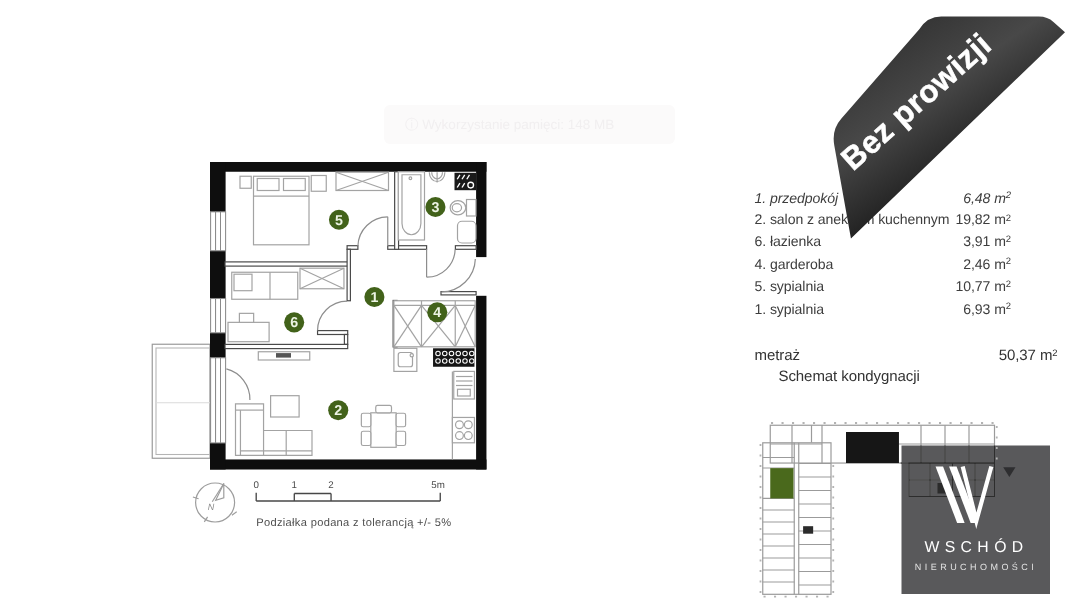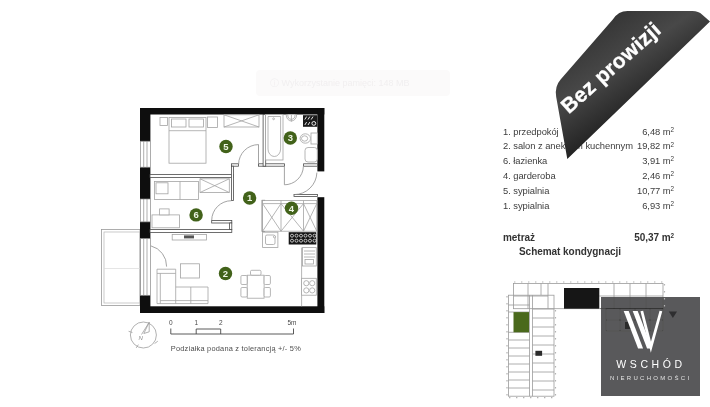--- a/index.html
+++ b/index.html
@@ -3,30 +3,30 @@
 <meta charset="utf-8">
 <style>
   html,body{margin:0;padding:0;background:#fff;}
   #page{position:relative;width:710px;height:407px;background:#fff;overflow:hidden;
         font-family:"Liberation Sans", sans-serif;}
   .abs{position:absolute;}
   .row{position:absolute;left:503px;width:171px;height:12px;font-size:9.4px;color:#3d3d3d;letter-spacing:-0.05px;}
   .row .lab{position:absolute;left:0;top:0;white-space:nowrap;}
   .row .val{position:absolute;right:0;top:0;white-space:nowrap;}
   .sup{font-size:6.3px;position:relative;top:-2.8px;}
-  .bold{font-weight:bold;color:#333;}
+  .bold{font-weight:normal;color:#333;padding-left:31px;}
 </style>
 </head>
 <body>
 <div id="page">
 
   <div class="abs" style="left:256px;top:70px;width:194px;height:26px;background:#fbfafa;border-radius:4px;"></div>
   <div class="abs" style="left:270px;top:77px;font-size:9px;color:#f1eff0;">ⓘ Wykorzystanie pamięci: 148 MB</div>
 
-  <div class="row" style="top:125.7px;">
+  <div class="row" style="top:125.7px;font-style:italic;">
       <span class="lab">1. przedpokój</span>
       <span class="val">6,48 m<span class="sup">2</span></span>
     </div>
   <div class="row" style="top:140.4px;">
       <span class="lab">2. salon z aneksem kuchennym</span>
       <span class="val">19,82 m<span class="sup">2</span></span>
     </div>
   <div class="row" style="top:155.2px;">
       <span class="lab">6. łazienka</span>
       <span class="val">3,91 m<span class="sup">2</span></span>

